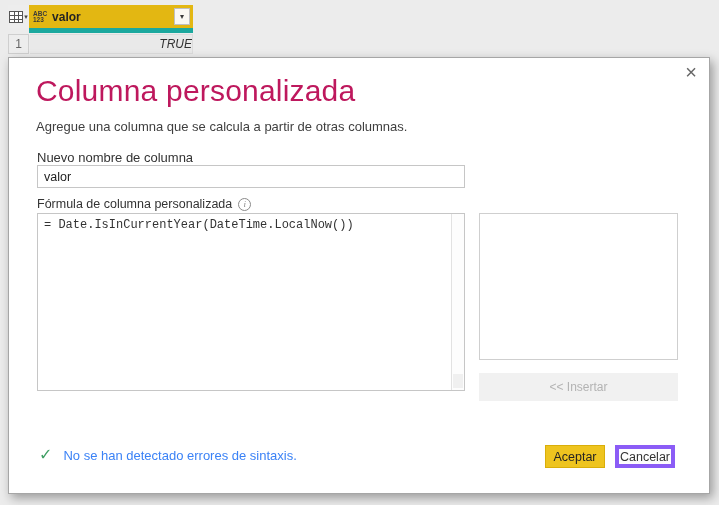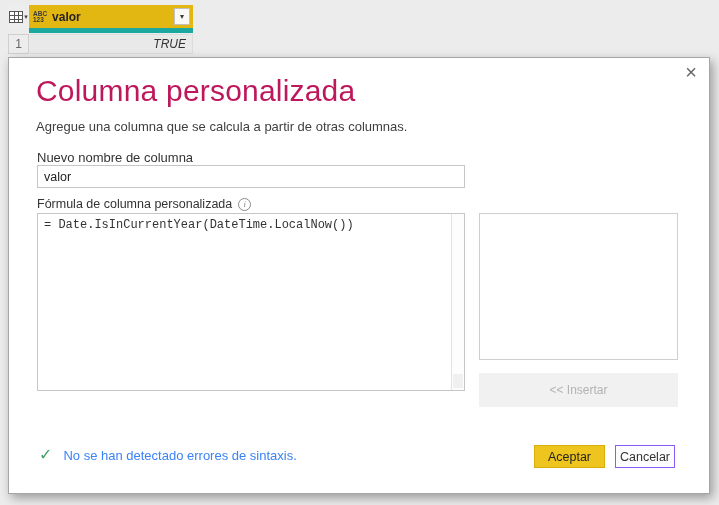--- a/index.html
+++ b/index.html
@@ -37,21 +37,21 @@
   .row-num {
     position:absolute; left:8px; top:34px; width:21px; height:20px;
     background:#ededed; border:1px solid #cfcfcf;
     display:flex; align-items:center; justify-content:center;
     font-size:12px; color:#666;
   }
   .row-val {
     position:absolute; left:30px; top:34px; width:163px; height:20px;
     background:#e9e9e9; border:1px solid #dcdcdc; border-left:none;
     display:flex; align-items:center; justify-content:flex-end;
-    padding-right:6px; font-size:12px; font-style:italic; color:#333;
+    font-size:12px; font-style:italic; color:#333;
   }
   
   .dialog {
     position:absolute; left:8px; top:57px; width:702px; height:437px;
     background:#fff; border:1px solid #a6a6a6;
     box-shadow:3px 4px 10px rgba(0,0,0,0.35);
   }
   .close-btn {
     position:absolute; top:4px; right:12px; font-size:20px; line-height:20px;
     color:#666; cursor:pointer; font-weight:400;
@@ -91,43 +91,43 @@
   }
   .formula-scrollbar::after {
     content:""; position:absolute; left:1px; right:1px; bottom:2px; height:14px; background:#f0f0f0;
   }
   .lbl-available { left:470px; top:139px; }
   .listbox {
     position:absolute; left:470px; top:155px; width:199px; height:147px;
     border:1px solid #cfcfcf; background:#fff;
   }
   .insert-btn {
-    position:absolute; left:470px; top:315px; width:199px; height:34px;
+    position:absolute; left:470px; top:315px; width:199px; height:28px;
     background:#f1f1f1; border:none; color:#b3b3b3; font-size:12px;
     font-family:"Liberation Sans","DejaVu Sans",sans-serif;
   }
   .formula-link {
     position:absolute; left:28px; top:341px; font-size:12.5px;
     color:#2f72b6; text-decoration:none; cursor:pointer;
   }
   .status-row {
     position:absolute; left:30px; top:389px; display:flex; align-items:center; gap:11px;
   }
   .check-icon { color:#3f9e63; font-size:16px; font-weight:bold; line-height:16px; }
   .status-text { font-size:13px; color:#3b82f6; }
   .btn {
     position:absolute; top:387px; height:23px; font-size:12.5px;
     display:flex; align-items:center; justify-content:center; cursor:pointer;
     font-family:"Liberation Sans","DejaVu Sans",sans-serif;
   }
   .btn-ok {
-    right:104px; width:71px; background:#eec41f; border:1px solid #d9ae0a; color:#252423;margin-left:36px;
+    right:104px; width:60px; background:#eec41f; border:1px solid #d9ae0a; color:#252423;margin-left:36px;
   }
   .btn-cancel {
-    right:34px; width:60px; background:#fdfdfd; border:1px solid #8b5cf6; color:#333;
+    right:34px; width:60px; background:#fdfdfd; border:4px solid #8b5cf6; color:#333;
   }
 </style>
 </head>
 <body>
 
 <div class="grid-corner">
   <span class="table-glyph"></span>
   <span class="corner-caret">▾</span>
 </div>
 

